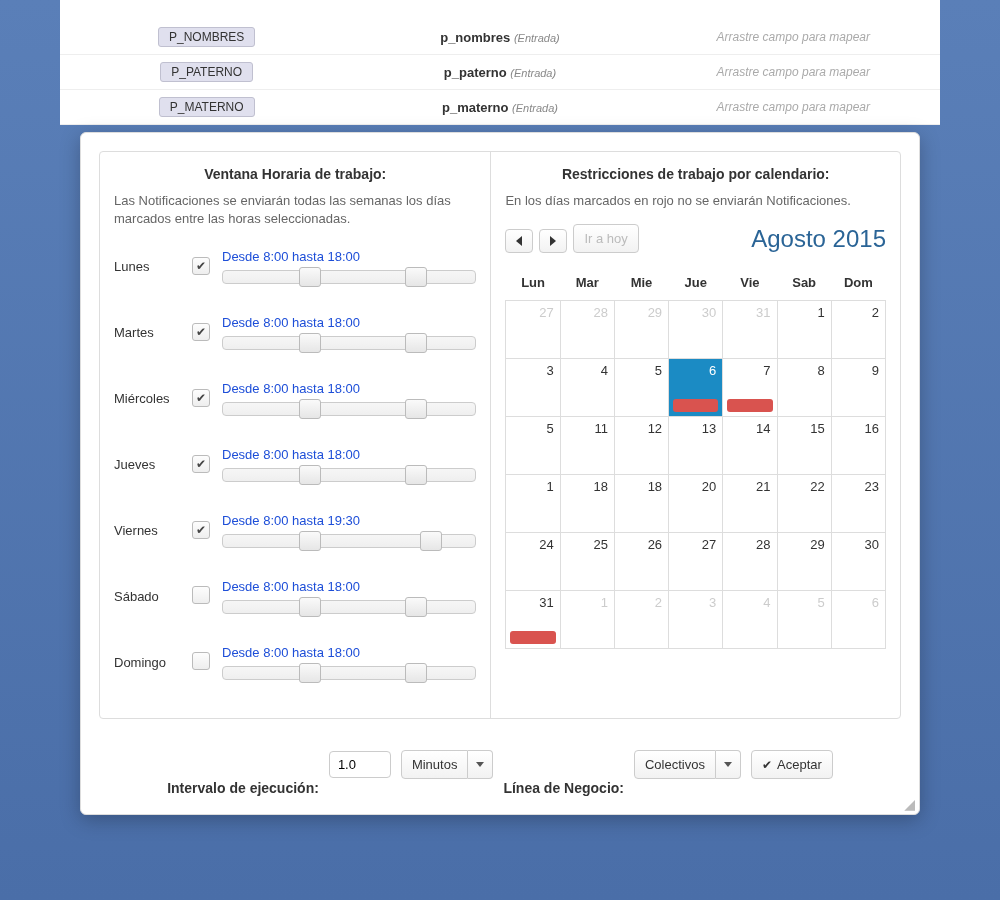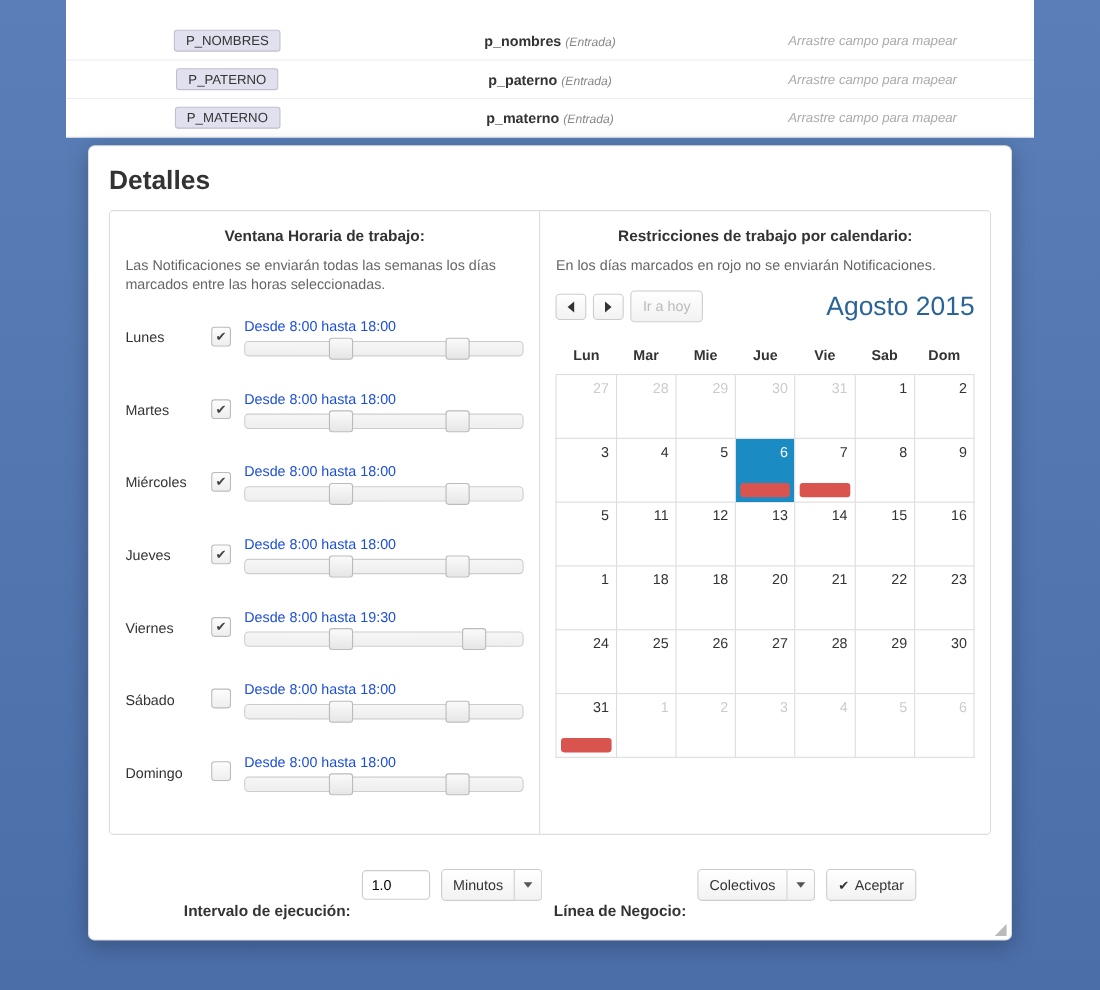--- a/index.html
+++ b/index.html
@@ -132,21 +132,21 @@
   position: absolute;
   top: -4px;
   width: 22px;
   height: 20px;
   background: linear-gradient(#fafafa,#e6e6e6);
   border: 1px solid #bbb;
   border-radius: 3px;
 }
 .cal-nav {
   display: flex;
-  align-items: center;
+  align-items: flex-end;
   gap: 6px;
   margin-bottom: 12px;
 }
 .btn {
   display: inline-flex;
   align-items: center;
   justify-content: center;
   border: 1px solid #ccc;
   background: linear-gradient(#ffffff,#f2f2f2);
   border-radius: 4px;
@@ -259,21 +259,20 @@
       <div class="bg-cell placeholder-map">Arrastre campo para mapear</div>
     </div>
     <div class="bg-row">
       <div class="bg-cell"><span class="badge">P_MATERNO</span></div>
       <div class="bg-cell"><b>p_materno</b> <span class="entrada">(Entrada)</span></div>
       <div class="bg-cell placeholder-map">Arrastre campo para mapear</div>
     </div>
   </div>
 
 <div class="modal">
-  <div class="modal-title">Detalles</div>
 
   <div class="panels">
     <div class="panel-left">
       <div class="panel-header">Ventana Horaria de trabajo:</div>
       <div class="panel-desc">Las Notificaciones se enviarán todas las semanas los días marcados entre las horas seleccionadas.</div>
       <div id="days-container">
           <div class="day-row">
             <div class="day-label">Lunes</div>
             <div class="day-check"><span class="checkbox checked"></span></div>
             <div class="day-slider-wrap">

